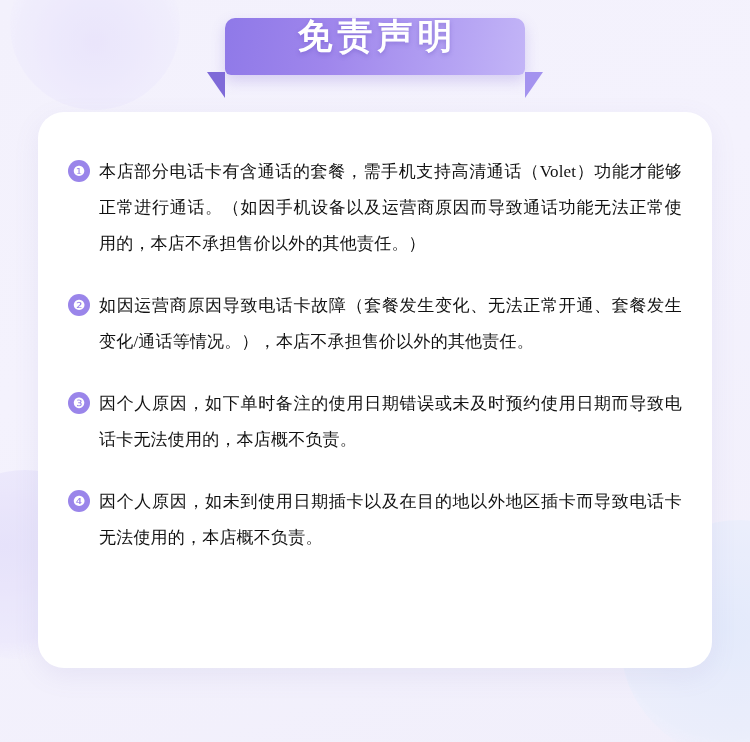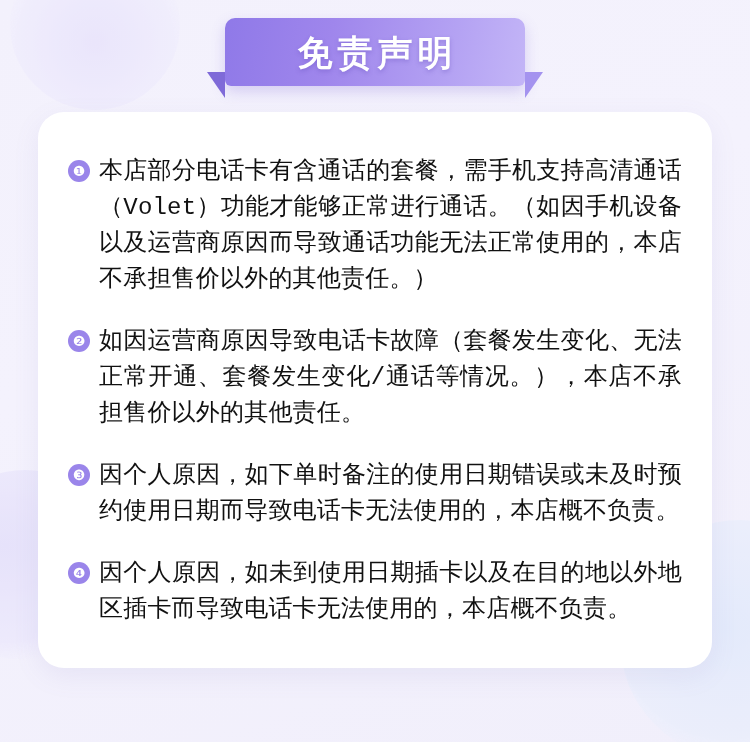--- a/index.html
+++ b/index.html
@@ -48,25 +48,25 @@
     position: absolute;
     left: 0; right: 0;
     top: 18px;
     display: flex;
     justify-content: center;
     z-index: 5;
   }
   .banner {
     position: relative;
     width: 300px;
-    height: 68px;
+    height: 57px;
     background: linear-gradient(100deg, #8f79e8 0%, #9f86ec 35%, #b4a2f3 75%, #c3b5f7 100%);
     border-radius: 10px 10px 6px 6px;
     display: flex;
-    align-items: center;
+    align-items: flex-start;
     justify-content: center;
     box-shadow: 0 6px 14px rgba(124,101,216,0.25);
   }
   .banner-title {
     color: #ffffff;
     font-size: 35px;
     font-weight: bold;
     letter-spacing: 5px;
     text-indent: 5px;
     line-height: 1;
@@ -123,25 +123,25 @@
     line-height: 22px;
     text-align: center;
     margin-top: 6px;
     margin-right: 9px;
     font-family: "DejaVu Sans", sans-serif;
     user-select: none;
   }
   .text {
     flex: 1 1 auto;
     color: #111111;
-    font-size: 24px;
+    font-size: 17px;
     line-height: 36px;
     letter-spacing: 0.2px;
     text-align: justify;
-    font-family: Liberation Mono, monospace;
+    font-family: Liberation Serif, serif;
   }
 </style>
 </head>
 <body>
 
 <div class="page">
 
   <div class="blob blob-3"></div>
   <div class="blob blob-1"></div>
   <div class="blob blob-2"></div>

